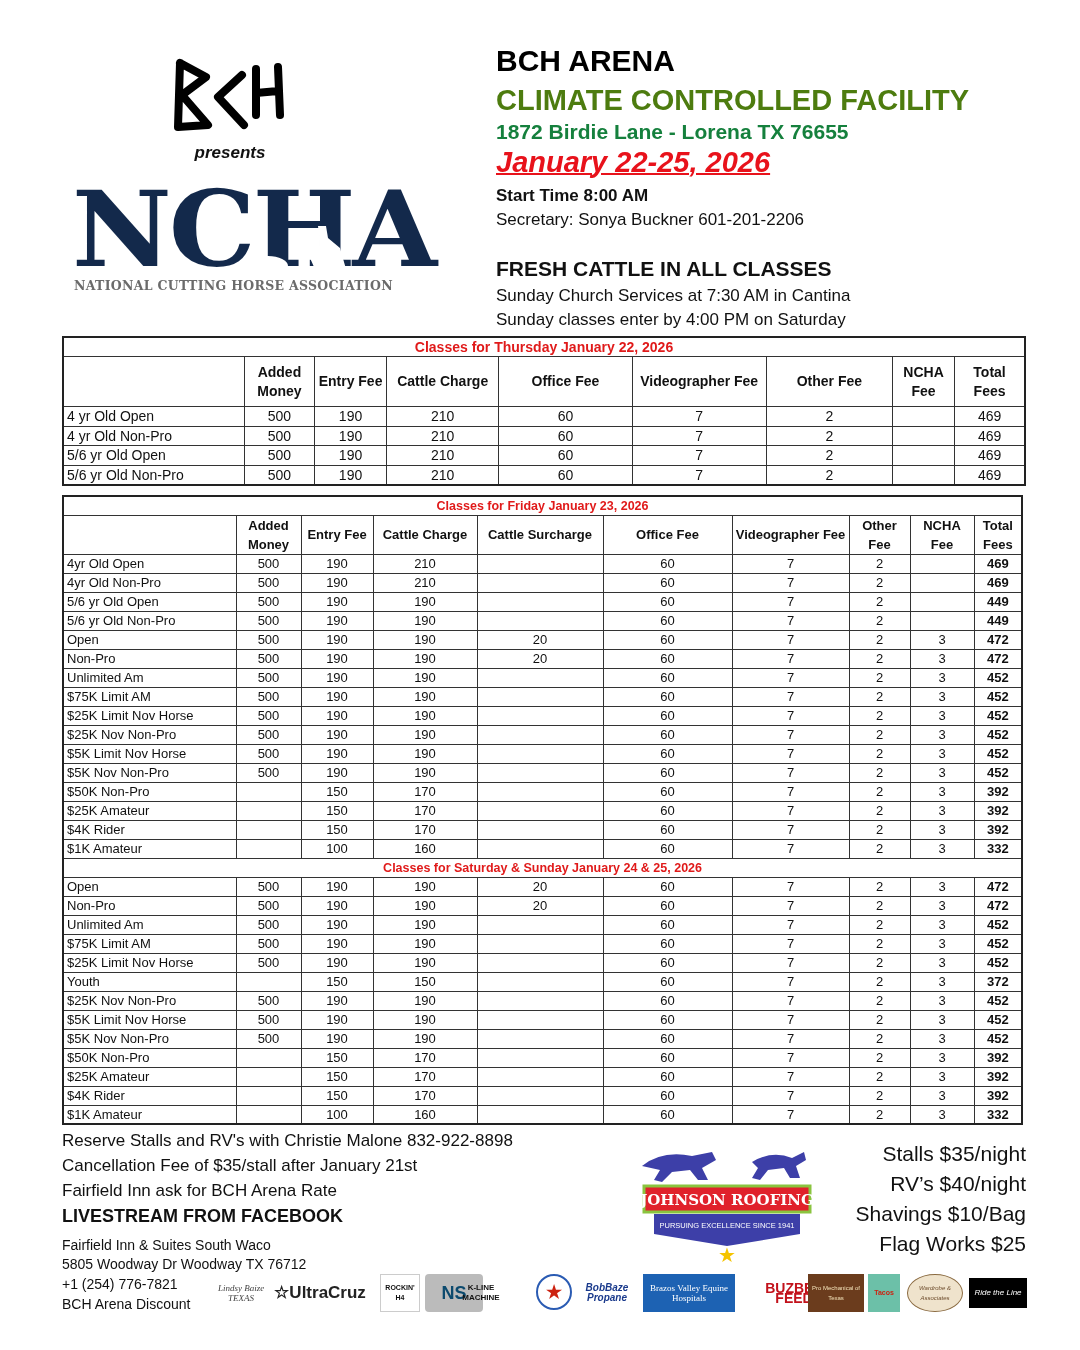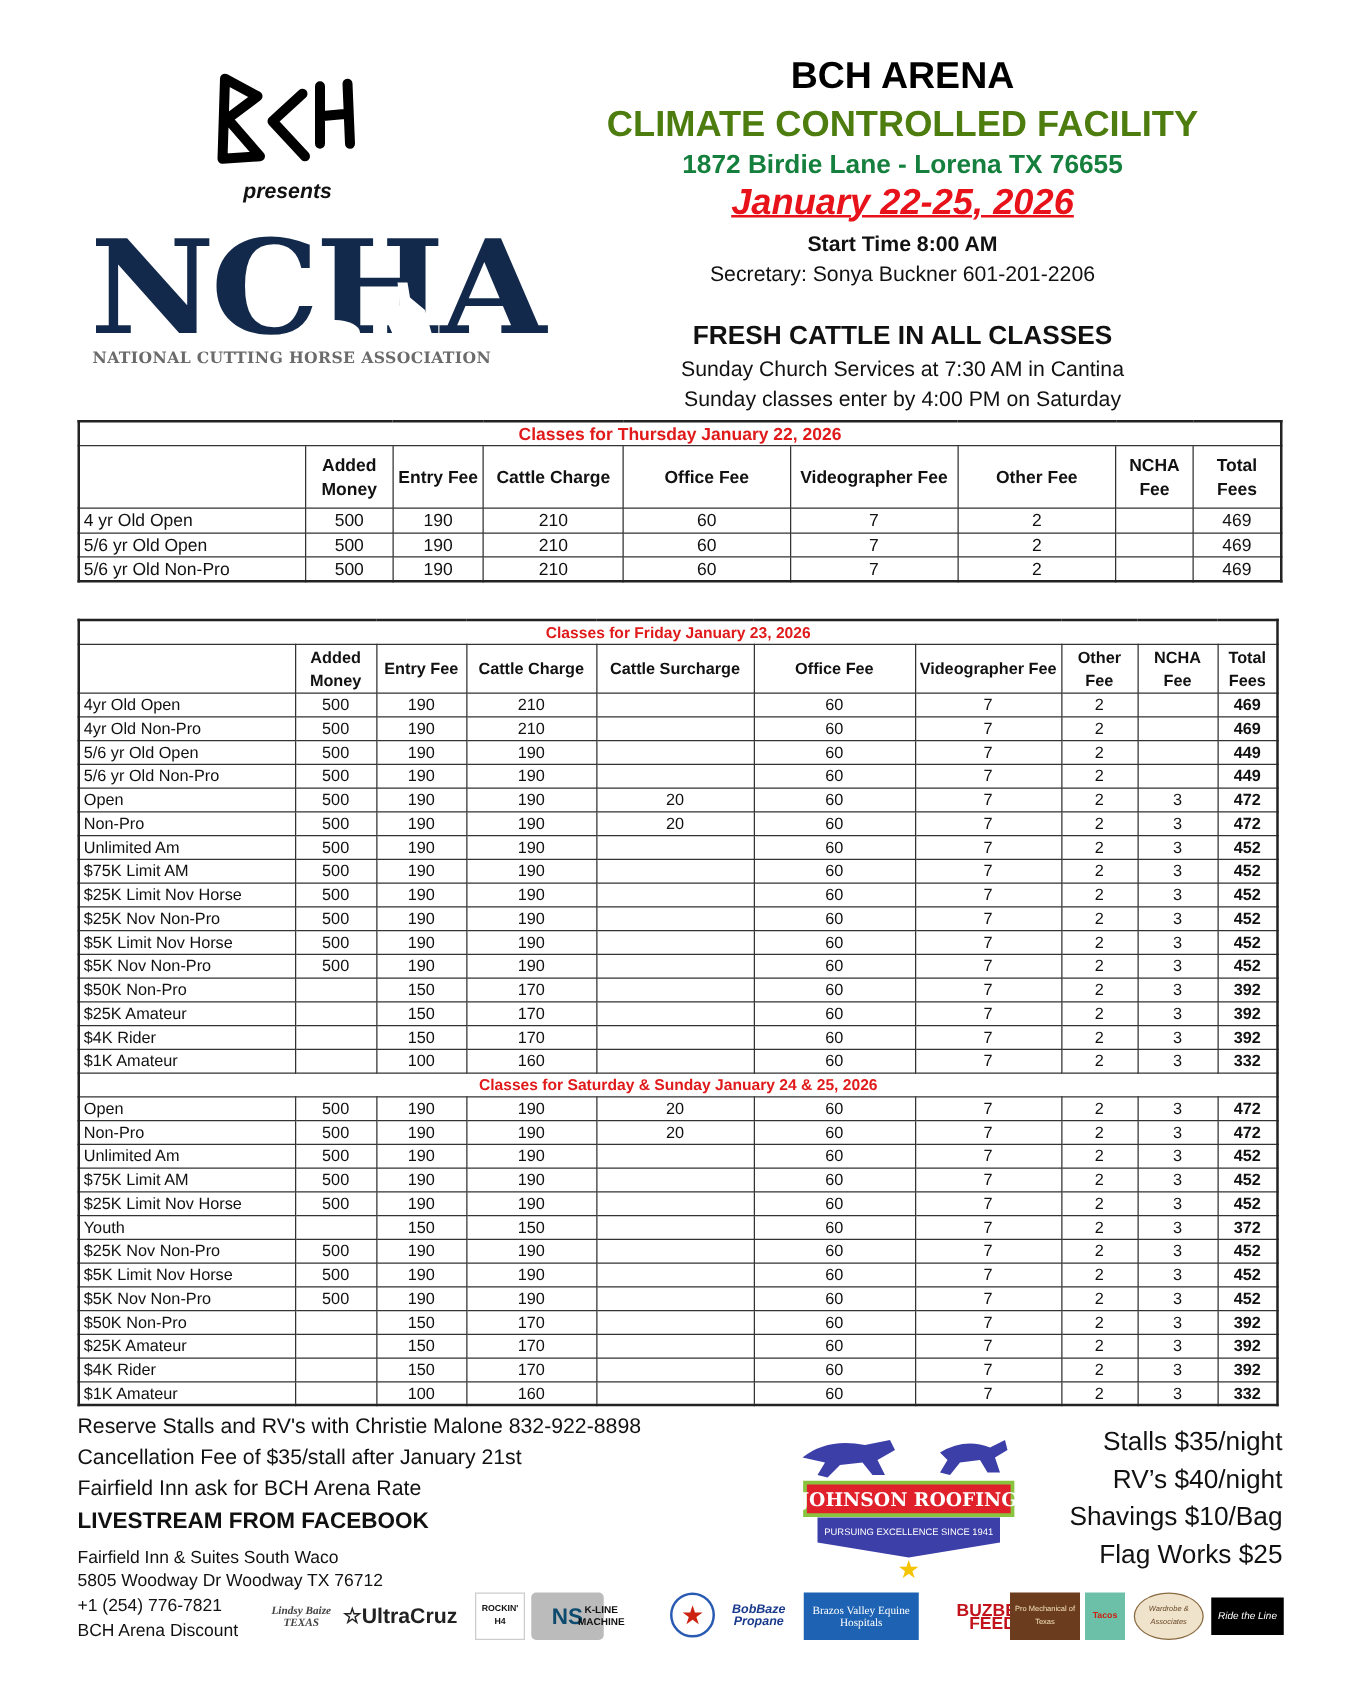--- a/index.html
+++ b/index.html
@@ -3,21 +3,21 @@
 <meta charset="utf-8">
 <style>
 *{box-sizing:border-box;margin:0;padding:0}
 body{width:1080px;height:1350px;background:#fff;position:relative;font-family:"Liberation Sans",sans-serif;color:#111;overflow:hidden}
 .abs{position:absolute}
 #bch-logo{left:170px;top:55px;width:120px;height:80px}
 #presents{left:190px;top:143px;font-size:17px;font-weight:bold;font-style:italic;width:80px;text-align:center}
 #ncha-logo{left:72px;top:180px;width:310px;height:120px}
 #ncha-letters{position:absolute;left:0;top:0;font-family:"DejaVu Serif",serif;font-weight:900;font-size:104px;color:#13294b;letter-spacing:-3px;line-height:100px;transform:scaleX(1.05);transform-origin:left}
 #ncha-sub{position:absolute;left:2px;top:98px;font-family:"DejaVu Serif",serif;font-weight:bold;font-size:12.5px;color:#6b6b6b;letter-spacing:0.3px;white-space:nowrap}
-.hdr{left:472px;width:500px;text-align:center;white-space:nowrap}
+.hdr{left:496px;width:500px;white-space:nowrap}
 #t1{top:44px;font-size:30px;font-weight:bold;color:#000}
 #t2{top:84px;font-size:29px;font-weight:bold;color:#4d7c0f}
 #t3{top:120px;font-size:21px;font-weight:bold;color:#15803d}
 #t4{top:146px;font-size:29px;font-weight:bold;font-style:italic;color:#e8121b;text-decoration:underline;text-decoration-thickness:2px}
 #t5{top:186px;font-size:17px;font-weight:bold}
 #t6{top:210px;font-size:17px}
 #t7{top:257px;font-size:21px;font-weight:bold}
 #t8{top:286px;font-size:17px}
 #t9{top:310px;font-size:17px}
 table{border-collapse:collapse;position:absolute;font-family:"Liberation Sans",sans-serif;table-layout:fixed}
@@ -109,20 +109,31 @@
         <td>500</td>
         <td>190</td>
         <td>210</td>
         <td>60</td>
         <td>7</td>
         <td>2</td>
         <td></td>
         <td>469</td>
       </tr>
       <tr>
+        <td class="name">4 yr Old Non-Pro</td>
+        <td>500</td>
+        <td>190</td>
+        <td>210</td>
+        <td>60</td>
+        <td>7</td>
+        <td>2</td>
+        <td></td>
+        <td>469</td>
+      </tr>
+      <tr>
         <td class="name">5/6 yr Old Open</td>
         <td>500</td>
         <td>190</td>
         <td>210</td>
         <td>60</td>
         <td>7</td>
         <td>2</td>
         <td></td>
         <td>469</td>
       </tr>
@@ -550,21 +561,21 @@
     <text x="95" y="82" text-anchor="middle" fill="#fff" font-family="Liberation Sans, sans-serif" font-size="7.5">PURSUING EXCELLENCE SINCE 1941</text>
     <text x="95" y="116" text-anchor="middle" fill="#f5c400" font-size="20">★</text>
   </svg>
 </div>
 
 <div id="r1" class="abs fees-r">Stalls $35/night</div>
 <div id="r2" class="abs fees-r">RV’s $40/night</div>
 <div id="r3" class="abs fees-r">Shavings $10/Bag</div>
 <div id="r4" class="abs fees-r">Flag Works $25</div>
 
-<div class="sponsor" style="left:216px;width:50px;font-family:'Liberation Serif',serif;font-style:italic;font-weight:bold;color:#444">Lindsy Baize TEXAS</div>
+<div class="sponsor" style="left:216px;width:50px;font-family:'Liberation Serif',serif;font-style:italic;font-weight:normal;color:#444">Lindsy Baize TEXAS</div>
 <div class="sponsor" style="left:268px;width:104px;font-size:17px;color:#222">
     <span>☆</span>
     <span>UltraCruz</span>
   </div>
 <div class="sponsor" style="left:380px;width:40px;border:1px solid #ccc;font-size:7px">ROCKIN' H4</div>
 <div class="sponsor" style="left:425px;width:58px;background:#bbb;color:#0c4a6e;font-size:18px;border-radius:4px">NS</div>
 <div class="sponsor" style="left:460px;width:42px;font-size:8px">K-LINE MACHINE</div>
 <div class="sponsor" style="left:536px;width:36px;height:36px;border-radius:50%;border:2px solid #2a5bb3;color:#c21;font-size:18px">
     <span>★</span>
   </div>

